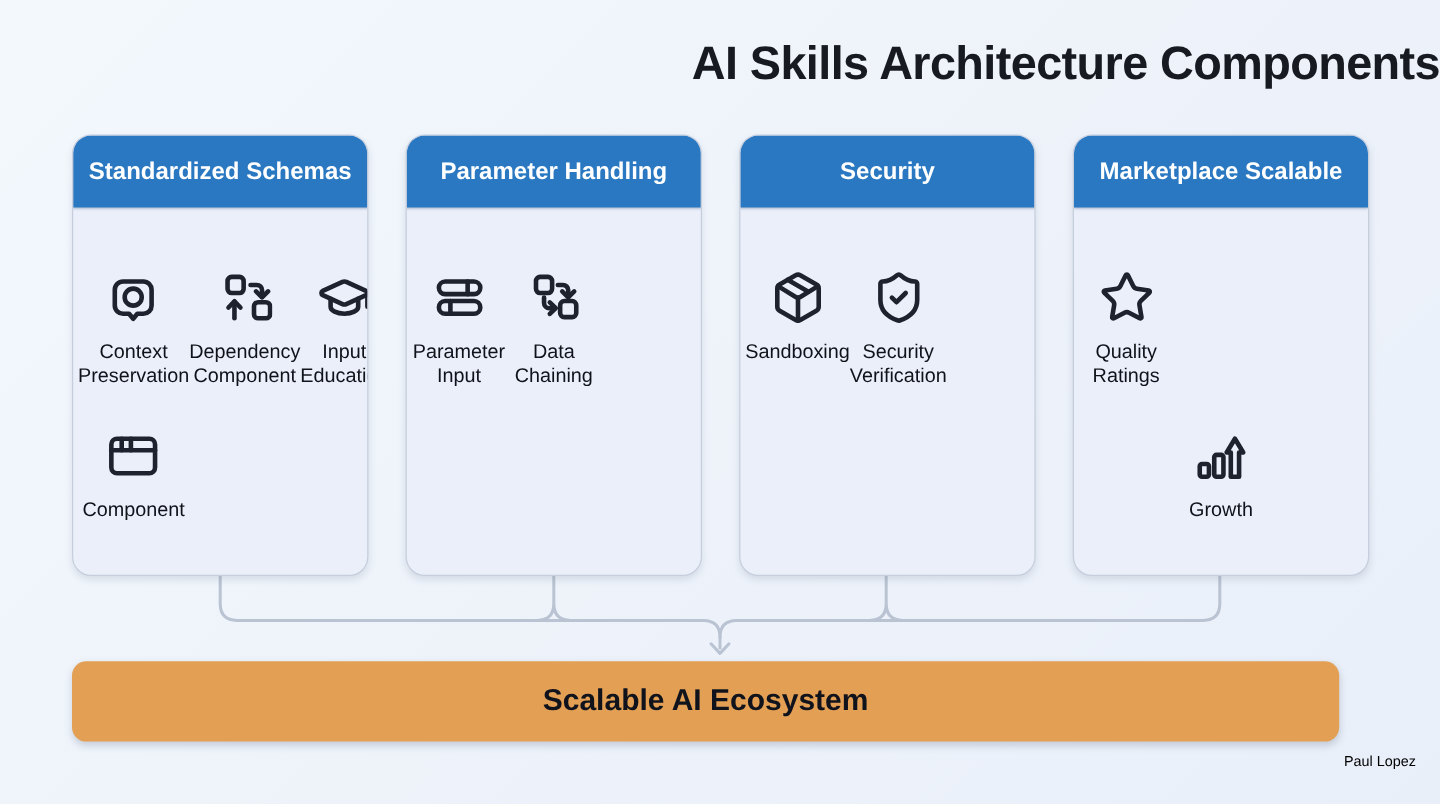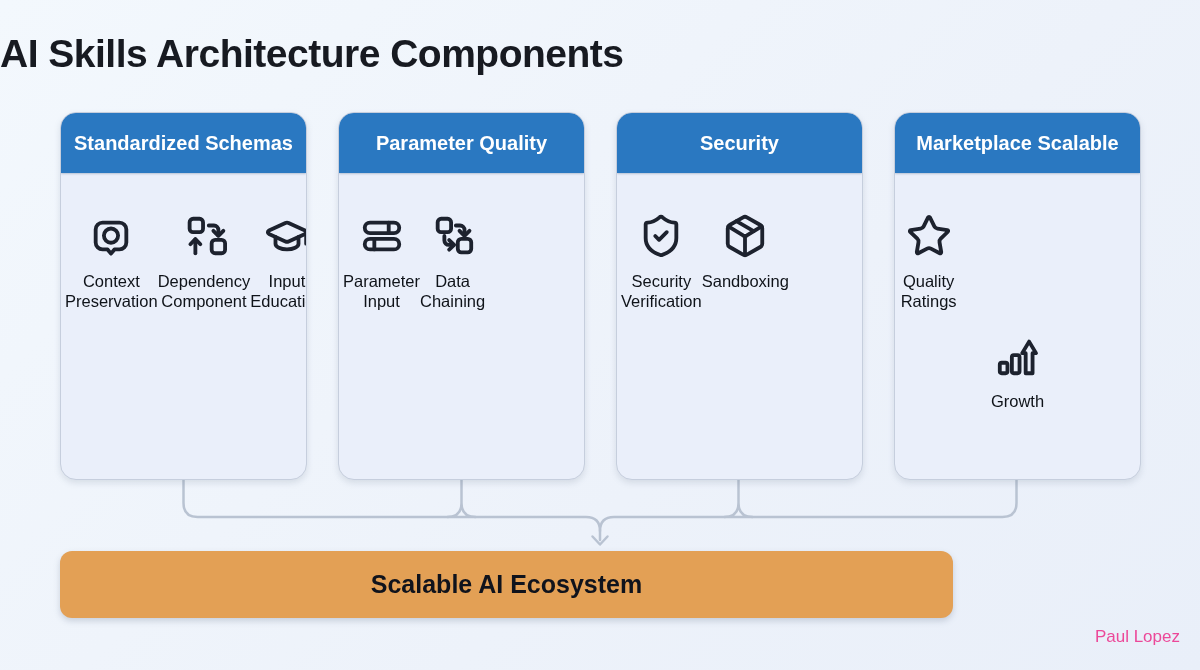--- a/index.html
+++ b/index.html
@@ -3,63 +3,63 @@
 <meta charset="utf-8">
 <style>
   html,body{margin:0;padding:0;}
   body{
     width:1200px;height:670px;position:relative;overflow:hidden;
     font-family:"Liberation Sans","DejaVu Sans",sans-serif;
     background:linear-gradient(135deg,#f3f8fd 0%,#edf2fa 60%,#e9eff9 100%);
   }
   .page-title{
     position:absolute;top:32px;left:0;width:100%;
-    text-align:left;font-size:39px;font-weight:700;color:#171a21;
+    text-align:right;font-size:39px;font-weight:700;color:#171a21;
     letter-spacing:-0.5px;margin:0;
   }
   .cards-row{
     position:absolute;left:60px;top:112px;display:flex;gap:31px;z-index:2;
   }
   .card{
     width:247px;height:368px;box-sizing:border-box;
     background:#eaeffa;border:1.5px solid #c6cedd;border-radius:16px;
     box-shadow:0 3px 6px rgba(100,116,139,.18);
     display:flex;flex-direction:column;overflow:hidden;
   }
   .card-header{
     height:60px;flex:0 0 60px;background:#2a78c1;
     border-radius:14px 14px 0 0;
     display:flex;align-items:center;justify-content:center;
     color:#ffffff;font-size:20px;font-weight:700;
     box-shadow:0 1px 2px rgba(30,60,100,.25);
   }
   .card-body{
-    flex:1;display:grid;grid-template-columns:1fr 1fr 1fr 1fr;
-    padding:40px 4px 0;row-gap:22px;align-content:start;
+    flex:1;display:grid;grid-template-columns:1fr 1fr 1fr;
+    padding:52px 4px 0;row-gap:34px;align-content:start;
   }
   .feature-item{
     display:flex;flex-direction:column;align-items:center;gap:12px;
   }
   .feature-item.span2{grid-column:1 / -1;justify-content:center;}
   .feature-icon{width:46px;height:46px;display:block;}
   .feature-icon svg{width:46px;height:46px;display:block;stroke:#1d222e;}
   .feature-label{
     font-size:16.5px;line-height:1.22;color:#0f1319;text-align:center;
     max-width:112px;font-weight:400;
   }
   .connector-layer{position:absolute;inset:0;z-index:1;}
   .ecosystem-bar{
-    position:absolute;left:60px;top:551px;width:893px;height:67px;
+    position:absolute;left:60px;top:551px;width:1056px;height:67px;
     box-sizing:border-box;background:#e3a055;border-radius:12px;
     box-shadow:0 3px 6px rgba(100,116,139,.28);
     display:flex;align-items:center;justify-content:center;z-index:2;
   }
   .ecosystem-label{font-size:25px;font-weight:700;color:#10131c;}
   .attribution{
-    position:absolute;right:20px;top:627px;font-size:17px;color:#ec4899;z-index:2;
+    position:absolute;right:20px;top:627px;font-size:12px;color:#000000;z-index:2;
   }
 </style>
 </head>
 <body>
 
 <h1 class="page-title">AI Skills Architecture Components</h1>
 
 <svg class="connector-layer" viewBox="0 0 1200 670" fill="none" stroke="#b9c3d2" stroke-width="2.5" stroke-linecap="round" stroke-linejoin="round">
   <path d="M183.5 480 V503 Q183.5 517 197.5 517 H586 Q600 517 600 531 V540"></path>
   <path d="M1016.5 480 V503 Q1016.5 517 1002.5 517 H614 Q600 517 600 531"></path>
@@ -115,21 +115,21 @@
               <path d="M7 4.5v5"></path>
               <path d="M11 4.5v5"></path>
             </svg>
           </span>
     <span class="feature-label">Component</span>
   </div>
 </div>
   </div>
 
   <div class="card">
-    <div class="card-header">Parameter Quality</div>
+    <div class="card-header">Parameter Handling</div>
     <div class="card-body">
   <div class="feature-item">
     <span class="feature-icon">
             <svg fill="none" stroke-width="2" stroke-linecap="round" stroke-linejoin="round" viewBox="0 0 24 24">
               <rect x="3" y="5" width="18" height="5.5" rx="2.75"></rect>
               <path d="M15.5 5v5.5"></path>
               <rect x="3" y="13.5" width="18" height="5.5" rx="2.75"></rect>
               <path d="M8 13.5V19"></path>
             </svg>
           </span>
@@ -151,38 +151,38 @@
   </div>
 </div>
   </div>
 
   <div class="card">
     <div class="card-header">Security</div>
     <div class="card-body">
   <div class="feature-item">
     <span class="feature-icon">
             <svg fill="none" stroke-width="2" stroke-linecap="round" stroke-linejoin="round" viewBox="0 0 24 24">
-              <path d="M20 13c0 5-3.5 7.5-7.66 8.95a1 1 0 0 1-.67-.01C7.5 20.5 4 18 4 13V6a1 1 0 0 1 1-1c2 0 4.5-1.2 6.24-2.72a1 1 0 0 1 1.52 0C14.51 3.81 17 5 19 5a1 1 0 0 1 1 1z"></path>
-              <path d="m9 12 2 2 4-4"></path>
-            </svg>
-          </span>
-    <span class="feature-label">Security Verification</span>
-  </div>
-
-  <div class="feature-item">
-    <span class="feature-icon">
-            <svg fill="none" stroke-width="2" stroke-linecap="round" stroke-linejoin="round" viewBox="0 0 24 24">
               <path d="M11 21.73a2 2 0 0 0 2 0l7-4A2 2 0 0 0 21 16V8a2 2 0 0 0-1-1.73l-7-4a2 2 0 0 0-2 0l-7 4A2 2 0 0 0 3 8v8a2 2 0 0 0 1 1.73z"></path>
               <path d="M12 22V12"></path>
               <path d="m3.3 7 7.7 4.73a2 2 0 0 0 2 0L20.7 7"></path>
               <path d="m7.5 4.27 9 5.15"></path>
             </svg>
           </span>
     <span class="feature-label">Sandboxing</span>
   </div>
+
+  <div class="feature-item">
+    <span class="feature-icon">
+            <svg fill="none" stroke-width="2" stroke-linecap="round" stroke-linejoin="round" viewBox="0 0 24 24">
+              <path d="M20 13c0 5-3.5 7.5-7.66 8.95a1 1 0 0 1-.67-.01C7.5 20.5 4 18 4 13V6a1 1 0 0 1 1-1c2 0 4.5-1.2 6.24-2.72a1 1 0 0 1 1.52 0C14.51 3.81 17 5 19 5a1 1 0 0 1 1 1z"></path>
+              <path d="m9 12 2 2 4-4"></path>
+            </svg>
+          </span>
+    <span class="feature-label">Security Verification</span>
+  </div>
 </div>
   </div>
 
   <div class="card">
     <div class="card-header">Marketplace Scalable</div>
     <div class="card-body">
   <div class="feature-item">
     <span class="feature-icon">
             <svg fill="none" stroke-width="2" stroke-linecap="round" stroke-linejoin="round" viewBox="0 0 24 24">
               <path d="M11.53 2.3a.53.53 0 0 1 .95 0l2.31 4.68a2.12 2.12 0 0 0 1.6 1.16l5.16.75a.53.53 0 0 1 .3.9l-3.74 3.64a2.12 2.12 0 0 0-.61 1.88l.88 5.14a.53.53 0 0 1-.77.56l-4.62-2.43a2.12 2.12 0 0 0-1.97 0L6.4 21.01a.53.53 0 0 1-.77-.56l.88-5.14a2.12 2.12 0 0 0-.61-1.88L2.16 9.8a.53.53 0 0 1 .3-.91l5.16-.75a2.12 2.12 0 0 0 1.6-1.16z"></path>

